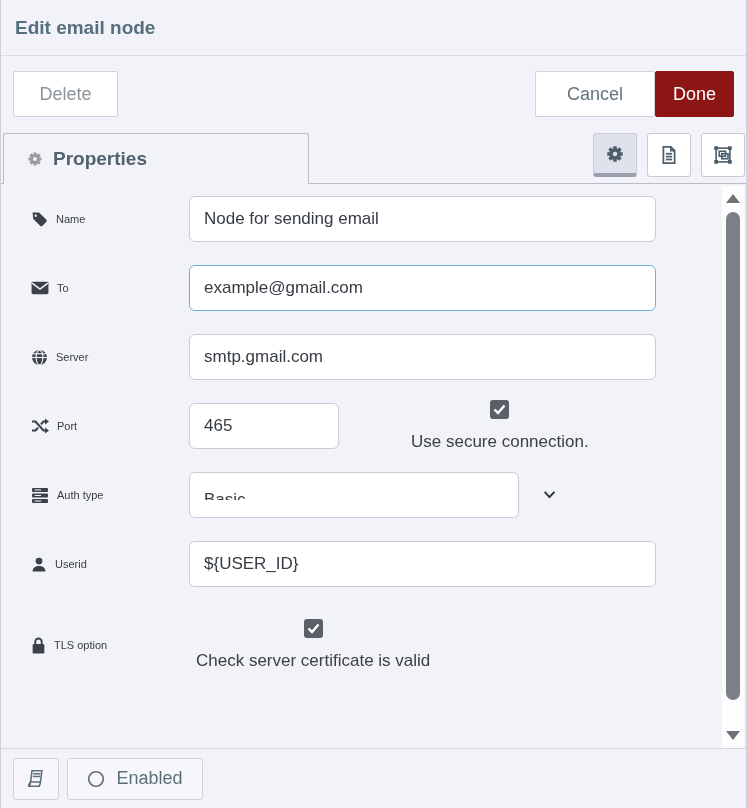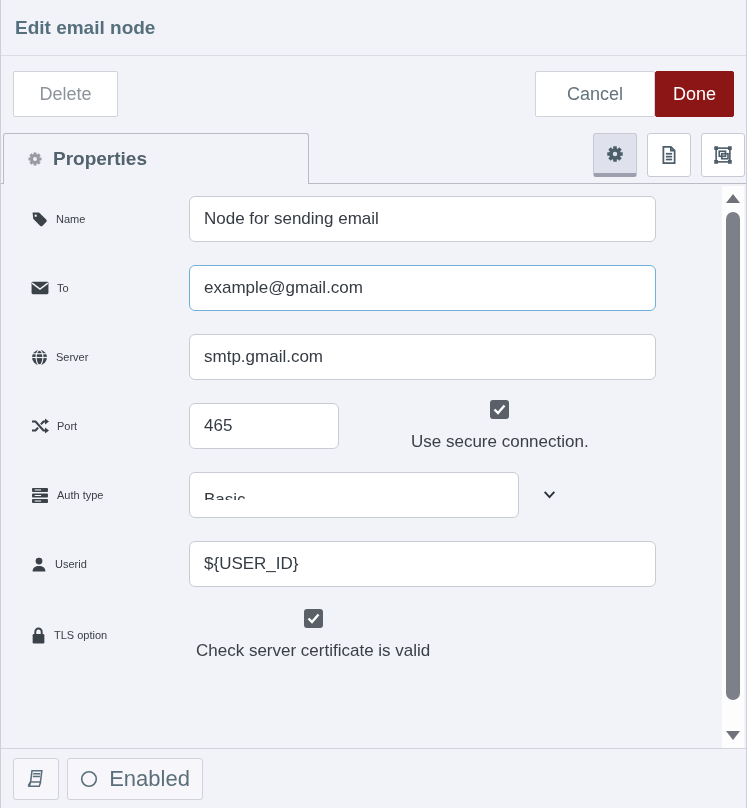--- a/index.html
+++ b/index.html
@@ -32,35 +32,35 @@
   .tbox { height:46px; border:1px solid #c9ccd3; border-radius:6px; background:#fff; font-size:17px; color:#363c44; padding:17px 14px; font-family:inherit; outline:none; }
   .tbox.wide { width:467px; }
   .tbox.focused { border:1px solid #6fb0d9; }
   .tbox.small { width:150px; }
   .selwrap { position:relative; width:382px; }
   select.tbox { width:330px; appearance:none; -webkit-appearance:none; padding-right:40px; cursor:pointer; }
   .selwrap .chev { position:absolute; right:14px; top:15px; pointer-events:none; }
   .cbgroup { display:flex; align-items:center; gap:13px;flex-direction:column; }
   .checkbox { width:19px; height:19px; border-radius:3px; background:#5b6068; display:flex; align-items:center; justify-content:center; cursor:pointer; flex:0 0 auto; }
   .cblabel { font-size:17px; color:#3b4045; }
-  .row-tls { margin-top:33px; height:30px; }
+  .row-tls { margin-top:43px; height:30px; }
   .row-tls .cbgroup { margin-left:7px; }
 
   
   .sbar { position:absolute; top:2px; right:2px; width:22px; bottom:0; background:#fdfdfe; }
   .sbar .arr { position:absolute; left:4px; width:0; height:0; cursor:pointer; }
   .arr-up { top:8px; border-left:7px solid transparent; border-right:7px solid transparent; border-bottom:9px solid #6f7278; }
   .arr-down { bottom:8px; border-left:7px solid transparent; border-right:7px solid transparent; border-top:9px solid #6f7278; }
   .thumb { position:absolute; left:4px; top:26px; width:14px; height:488px; background:#7d8089; border-radius:7px; cursor:pointer; }
 
   
   .ftr { flex:0 0 auto; height:60px; border-top:1px solid #d4d4de; display:flex; align-items:center; padding:0 12px; gap:8px; }
   .ftr-btn { height:42px; background:#f7f7fb; border:1px solid #d2d2da; border-radius:3px; display:flex; align-items:center; justify-content:center; cursor:pointer; }
   .btn-info { width:46px; }
-  .btn-enabled { width:136px; gap:11px; font-size:22px; color:#5b6f7a; }
+  .btn-enabled { width:136px; gap:11px; font-size:18px; color:#5b6f7a; }
 
   .ic { flex:0 0 auto; display:block; }
 </style>
 </head>
 <body>
 
 <div class="dialog">
 
   <div class="hdr">
     <span class="hdr-title">Edit email node</span>

